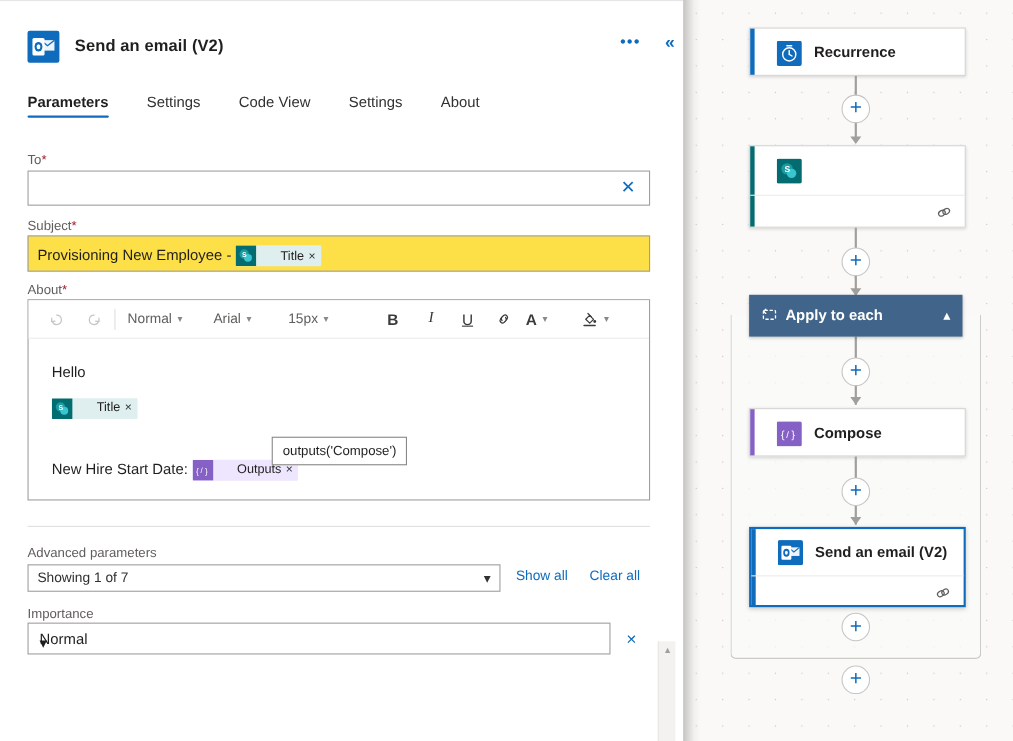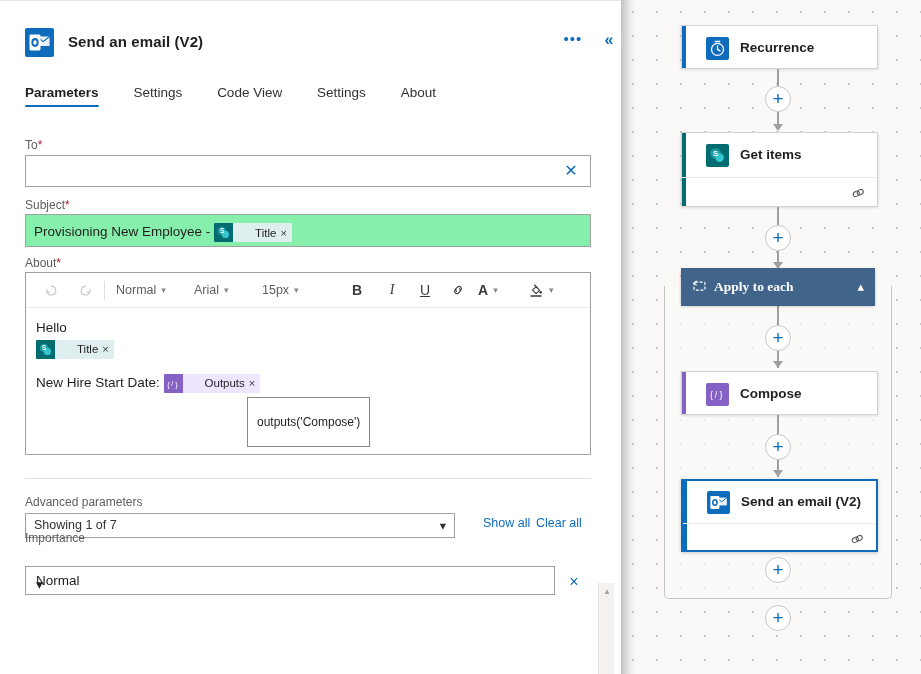--- a/index.html
+++ b/index.html
@@ -63,21 +63,21 @@
     border:1px solid #a19f9d; background:#fff;
   }
   #to-clear {
     position:absolute; left:560px; top:160px; width:22px; height:22px;
     color:#0f6cbd; font-size:16px; line-height:22px; text-align:center; cursor:pointer;
   }
 
   
   #subject-field {
     position:absolute; left:25px; top:214px; width:566px; height:33px;
-    border:1px solid #a19f9d; background:#86efac; overflow:hidden;
+    border:1px solid #a19f9d; background:#fde047; overflow:hidden;
   }
   #subject-text {
     position:absolute; left:8px; top:8px; font-size:13.5px; color:#201f1e;
   }
 
   
   .token {
     display:inline-flex; align-items:center; height:19px;
     background:#dfeeee; border-radius:1px; overflow:hidden;
     vertical-align:middle; font-size:11.5px; color:#201f1e;
@@ -104,26 +104,26 @@
   .tb-sep { position:absolute; top:8px; width:1px; height:19px; background:#e1dfdd; }
   .tb-txt { font-size:12.5px; color:#605e5c; }
   .chev { font-size:9px; margin-left:5px; color:#8a8886; }
   .tb-fmt { font-size:14px; color:#3b3a39; }
 
   #body-content {
     position:absolute; left:0; top:35px; width:548px; height:146px;
     padding:9px 10px 0 10px; overflow:hidden;
     font-size:13.5px; color:#201f1e; line-height:21px;
   }
-  #body-content p { margin:0; }
+  #body-content p { margin:11px; }
   #body-gap { height:13px; }
 
   
   #tooltip {
-    position:absolute; left:247px; top:397px; padding:16px 9px;
+    position:absolute; left:247px; top:397px; padding:4px 9px;
     border:1px solid #8a8886; background:#fff; color:#201f1e;
     font-size:12px; line-height:16px; white-space:nowrap; z-index:5;
   }
 
   
   #body-scroll {
     position:absolute; left:572px; top:310px; width:16px; height:144px;
     background:#f3f2f1; border-left:1px solid #e8e6e4;
   }
   .sb-arrow {
@@ -141,21 +141,21 @@
   }
   #adv-select span {
     position:absolute; left:8px; top:4px; font-size:12.5px; color:#323130;
   }
   .sel-chev {
     position:absolute; right:8px; top:6px; font-size:10px; color:#605e5c;
   }
   #show-all, #clear-all {
     position:absolute; top:516px; font-size:12.5px; color:#0f6cbd; cursor:pointer;
   }
-  #show-all { left:483px;text-align:center; } #clear-all { left:536px; }
+  #show-all { left:469px;text-align:center; } #clear-all { left:536px; }
 
   #imp-select {
     position:absolute; left:25px; top:566px; width:530px; height:29px;
     border:1px solid #a19f9d; background:#fff;
   }
   #imp-select span {
     position:absolute; left:10px; top:6px; font-size:13.5px; color:#201f1e;
   }
   #imp-clear {
     position:absolute; left:563px; top:572px; width:22px; height:20px;
@@ -377,21 +377,21 @@
 
   <div id="adv-sep"></div>
   <div class="flabel" style="left:25px; top:495px;">Advanced parameters</div>
   <div id="adv-select">
     <span>Showing 1 of 7</span>
     <span class="sel-chev">▾</span>
   </div>
   <div id="show-all">Show all</div>
   <div id="clear-all">Clear all</div>
 
-  <div class="flabel" style="left:25px; top:531px;">Importance</div>
+  <div class="flabel" style="left:25px; top:551px;">Importance</div>
   <div id="imp-select">
     <span>Normal</span>
     <span class="sel-chev" style="top:9px;">▾</span>
   </div>
   <div id="imp-clear">×</div>
 </div>
 
 <div id="canvas">
   <div id="canvas-edge"></div>
 
@@ -421,37 +421,36 @@
     <div class="accent" style="background:#036c70;"></div>
     <div class="nrow">
       <div class="nicon">
         <svg width="23" height="23" viewBox="0 0 23 23">
             <rect width="23" height="23" fill="#036c70"></rect>
             <circle cx="9.5" cy="9.5" r="5.2" fill="#1a9ba1"></circle>
             <circle cx="13.6" cy="13.6" r="4.3" fill="#37c6d0"></circle>
             <text x="7.1" y="12.2" font-size="7.8" font-weight="700" fill="#ffffff" font-family="'Liberation Sans',sans-serif">S</text>
           </svg>
       </div>
-      <div class="nlabel">Get items</div>
     </div>
     <div class="nfoot">
       <span class="chain">
         <svg width="16" height="16" viewBox="0 0 16 16">
             <ellipse cx="6.3" cy="8.8" rx="3.2" ry="2.4" transform="rotate(-30 6.3 8.8)" fill="none" stroke="#605e5c" stroke-width="1.1"></ellipse>
             <ellipse cx="10.2" cy="7.2" rx="3.2" ry="2.4" transform="rotate(-30 10.2 7.2)" fill="none" stroke="#605e5c" stroke-width="1.1"></ellipse>
           </svg>
       </span>
     </div>
   </div>
 
   <div class="conn" style="left:156px; top:207px; height:62px;"></div>
   <div class="plus" style="left:144px; top:225px;">+</div>
   <div class="arrow" style="left:152px; top:262px;"></div>
 
-  <div id="loop-header" style="left:60px; top:268px;font-family:Liberation Serif, serif;">
+  <div id="loop-header" style="left:60px; top:268px;">
     <span class="lh-ico">
       <svg width="15" height="15" viewBox="0 0 15 15">
           <rect x="2" y="3.2" width="11" height="8" rx="1" fill="none" stroke="#fff" stroke-width="1.2" stroke-dasharray="3 1.6"></rect>
           <polyline points="4.2,2.2 2.2,4.1 4.2,5.9" fill="none" stroke="#fff" stroke-width="1.2" stroke-linecap="round" stroke-linejoin="round"></polyline>
         </svg>
     </span>
     <span class="lh-label">Apply to each</span>
     <span class="lh-chev">▴</span>
   </div>
 

